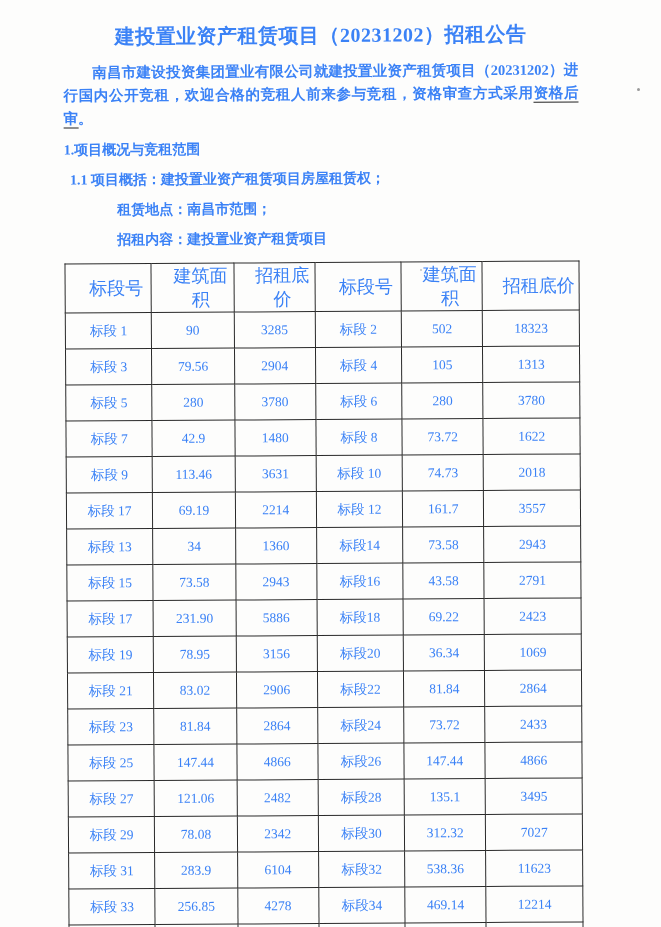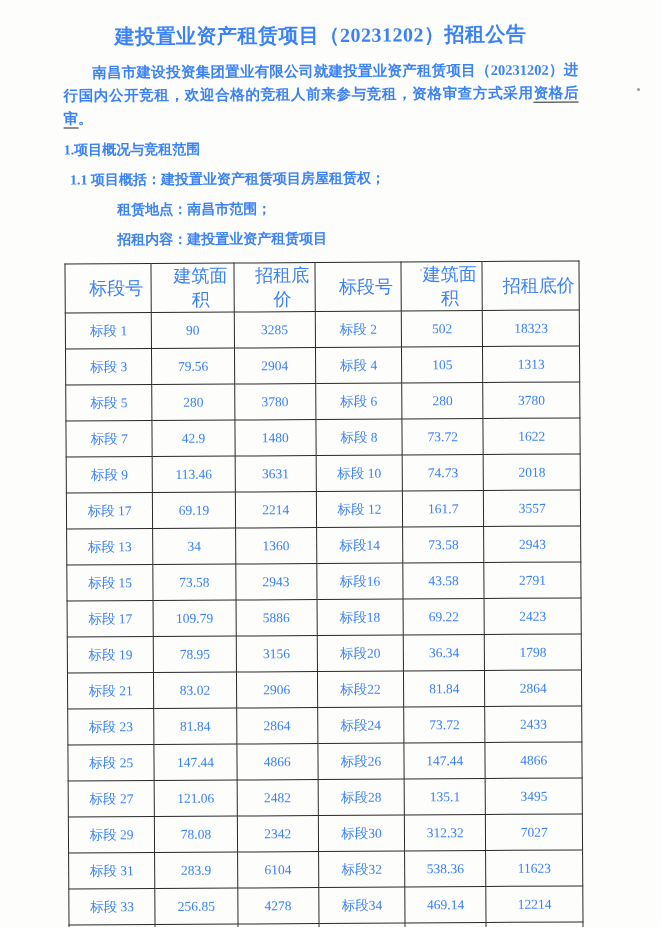--- a/index.html
+++ b/index.html
@@ -185,33 +185,33 @@
           <tr>
             <td>标段 15</td>
             <td>73.58</td>
             <td>2943</td>
             <td>标段16</td>
             <td>43.58</td>
             <td>2791</td>
           </tr>
           <tr>
             <td>标段 17</td>
-            <td>109.79</td>
+            <td>231.90</td>
             <td>5886</td>
             <td>标段18</td>
             <td>69.22</td>
             <td>2423</td>
           </tr>
           <tr>
             <td>标段 19</td>
             <td>78.95</td>
             <td>3156</td>
             <td>标段20</td>
             <td>36.34</td>
-            <td>1798</td>
+            <td>1069</td>
           </tr>
           <tr>
             <td>标段 21</td>
             <td>83.02</td>
             <td>2906</td>
             <td>标段22</td>
             <td>81.84</td>
             <td>2864</td>
           </tr>
           <tr>

